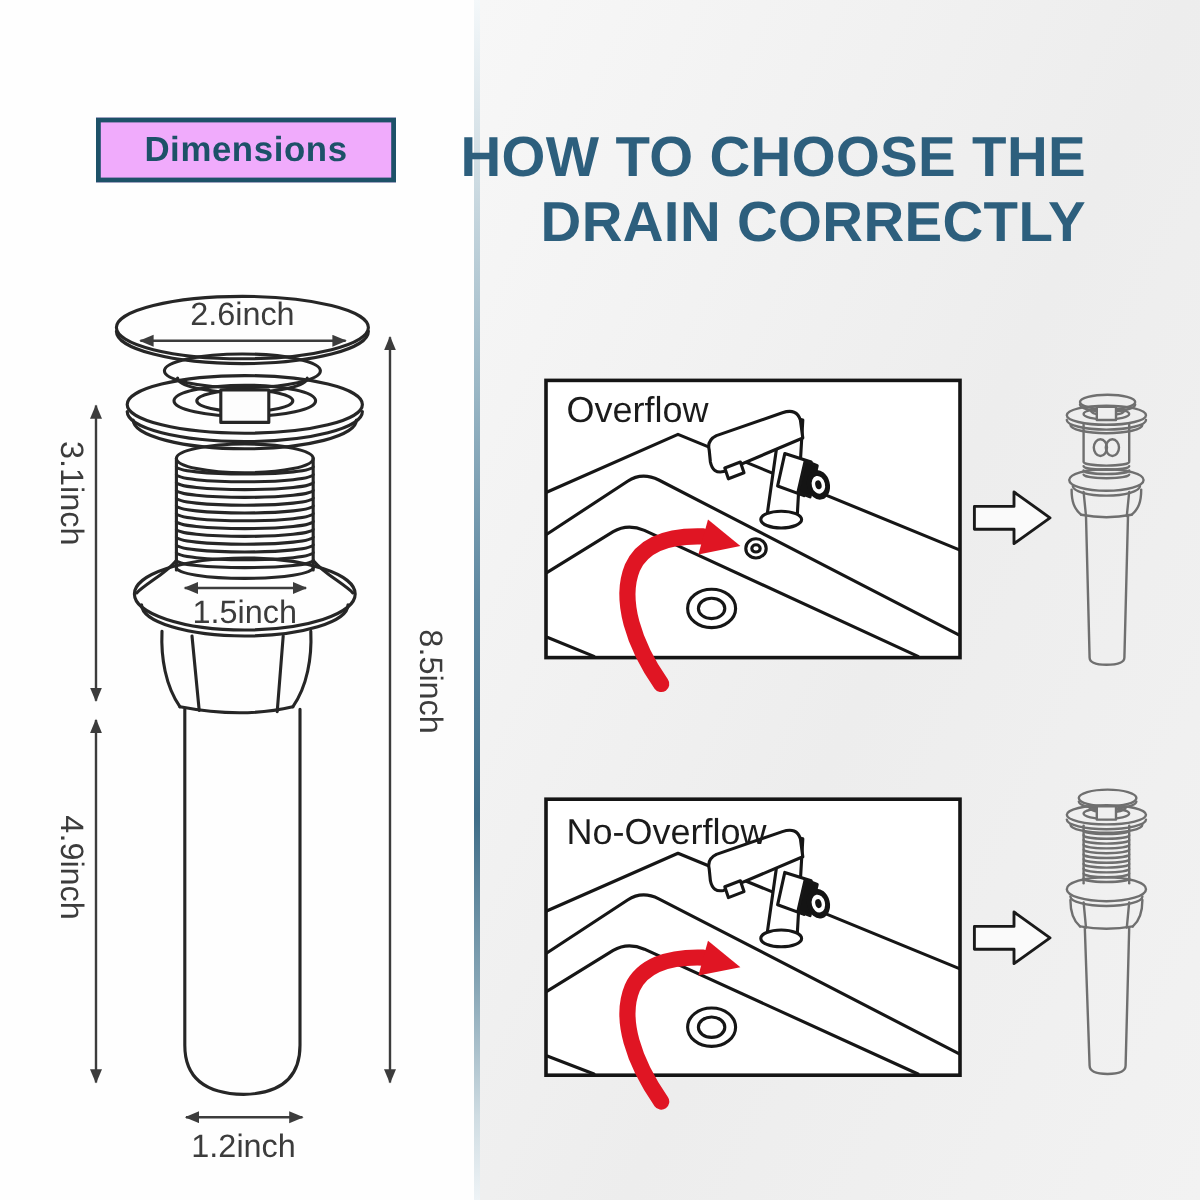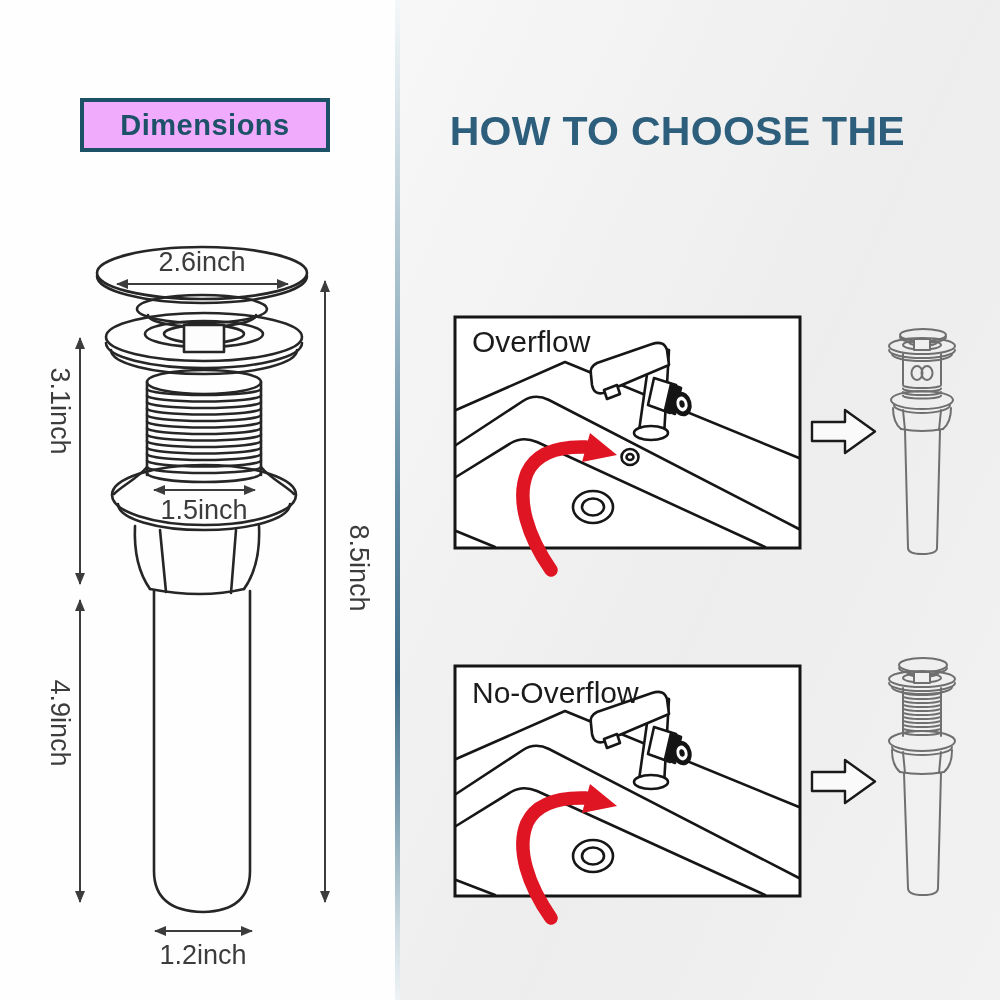--- a/index.html
+++ b/index.html
@@ -7,21 +7,21 @@
         font-family:"Liberation Sans","DejaVu Sans",sans-serif;background:#fff;}
   .left-panel{position:absolute;left:0;top:0;width:395px;height:1000px;background:#fefefe;}
   .divider{position:absolute;left:395px;top:0;width:5px;height:1000px;
     background:linear-gradient(180deg,#f4f8fa 0%,#cddbe2 15%,#9cb8c6 32%,#5d87a0 50%,#3f6d88 68%,#86a5b5 82%,#cfdce2 93%,#eef3f6 100%);}
   .right-panel{position:absolute;left:400px;top:0;width:600px;height:1000px;
     background:linear-gradient(115deg,#f7f7f7 0%,#ededed 55%,#f2f2f2 100%);}
   .dims-box{position:absolute;left:80px;top:98px;width:242px;height:46px;
     border:4px solid #1d5168;display:flex;align-items:center;justify-content:center;background:#f0abfc;}
   .dims-box span{font-size:29px;font-weight:bold;color:#1d5168;letter-spacing:.5px;}
   .how-title{position:absolute;top:104px;right:95px;text-align:right;
-    font-size:41px;font-weight:bold;color:#2d5f7d;line-height:54px;letter-spacing:.3px;white-space:nowrap;}
+    font-size:47px;font-weight:bold;color:#2d5f7d;line-height:54px;letter-spacing:.3px;white-space:nowrap;}
   svg{position:absolute;left:0;top:0;}
   svg text{font-family:"Liberation Sans","DejaVu Sans",sans-serif;}
   .dimtxt{font-size:27px;fill:#3c3c3c;}
   .boxlbl{font-size:30px;fill:#1b1b1b;}
 </style>
 </head>
 <body>
 
 <div class="page">
 
@@ -100,20 +100,21 @@
       <text class="dimtxt" x="204" y="519" text-anchor="middle">1.5inch</text>
       <text class="dimtxt" x="203" y="964" text-anchor="middle">1.2inch</text>
     </svg>
   </div>
 
   <div class="divider"></div>
 
   <div class="right-panel">
     <div class="how-title">
       <div>HOW TO CHOOSE THE</div>
+      <div>DRAIN CORRECTLY</div>
     </div>
 
     <svg width="600" height="1000" viewBox="0 0 600 1000">
 
       <rect x="55" y="317" width="345" height="231" fill="#ffffff" stroke="#151515" stroke-width="3"></rect>
 
       <g transform="translate(55,317)">
         <g stroke="#161616" stroke-width="2.6" fill="none" stroke-linecap="round" stroke-linejoin="round">
           <path d="M 1,93 L 110,45 L 344,141"></path>
           <path d="M 1,128 L 68,84 Q 80,76 94,83 L 344,212"></path>

